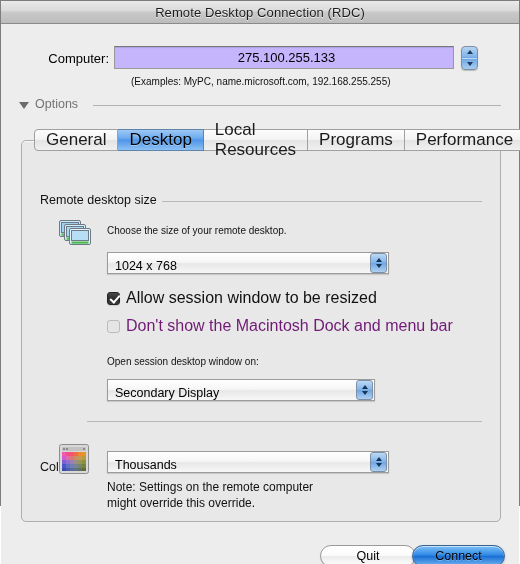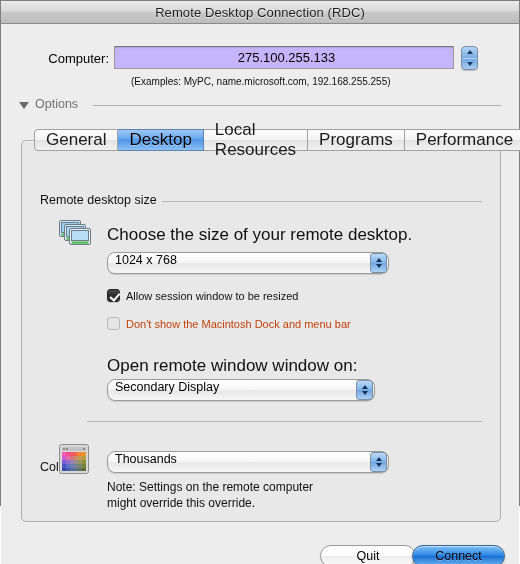--- a/index.html
+++ b/index.html
@@ -209,21 +209,21 @@
     color: #111;
   }
   .group-rule {
     position: absolute;
     height: 1px;
     background: #b8b8b8;
   }
 
   .static-text {
     position: absolute;
-    font-size: 17px;
+    font-size: 10px;
     color: #111;
   }
   .static-text.small { font-size: 12px; }
 
   
   .screens-icon {
     position: absolute;
     left: 57px; top: 194px;
     width: 36px;
     height: 32px;
@@ -234,25 +234,25 @@
     width: 30px;
     height: 30px;
   }
 
   
   .popup {
     position: absolute;
     height: 22px;
     box-sizing: border-box;
     border: 1px solid #9b9b9b;
-    border-radius: 8px;
+    border-radius: 0;
     background: linear-gradient(to bottom, #ffffff 0%, #f6f6f6 46%, #e7e7e7 54%, #f7f7f7 100%);
     box-shadow: 0 1px 1px rgba(0,0,0,0.13);
     display: flex;
-    align-items: flex-start;
+    align-items: flex-end;
   }
   .popup .value {
     flex: 1;
     font-size: 12.5px;
     color: #000;
     padding-left: 7px;
     white-space: nowrap;
     overflow: hidden;
   }
   .popup .arrows {
@@ -301,26 +301,26 @@
     border: solid #ffffff;
     border-width: 0 2px 2px 0;
     transform: rotate(42deg);
   }
   .checkbox.disabled {
     background: #e5e5e5;
     border-color: #bbbbbb;
     box-shadow: none;
   }
   .checkrow .cblabel {
-    font-size: 11px;
+    font-size: 16px;
     color: #111;
     margin-left: 6px;
     white-space: nowrap;
   }
-  .checkrow.disabled .cblabel { color: #c2410c; }
+  .checkrow.disabled .cblabel { color: #701a75; }
 
   
   .btn {
     position: absolute;
     height: 22px;
     box-sizing: border-box;
     border-radius: 11px;
     font-size: 12.5px;
     display: flex;
     align-items: center;
@@ -395,21 +395,21 @@
       <div class="checkrow" style="left:85px; top:148px;">
         <span class="checkbox checked"></span>
         <span class="cblabel">Allow session window to be resized</span>
       </div>
 
       <div class="checkrow disabled" style="left:85px; top:176px;">
         <span class="checkbox disabled"></span>
         <span class="cblabel">Don't show the Macintosh Dock and menu bar</span>
       </div>
 
-      <div class="static-text" style="left:85px; top:215px;">Open remote window window on:</div>
+      <div class="static-text" style="left:85px; top:215px;">Open session desktop window on:</div>
 
       <div class="popup" style="left:85px; top:238px; width:268px;">
         <span class="value">Secondary Display</span>
         <span class="arrows">
           <span class="arrow-up"></span>
           <span class="arrow-down"></span>
         </span>
       </div>
 
       <div class="group-head" style="left:18px; top:272px;margin-top:47px;">Colors</div>

